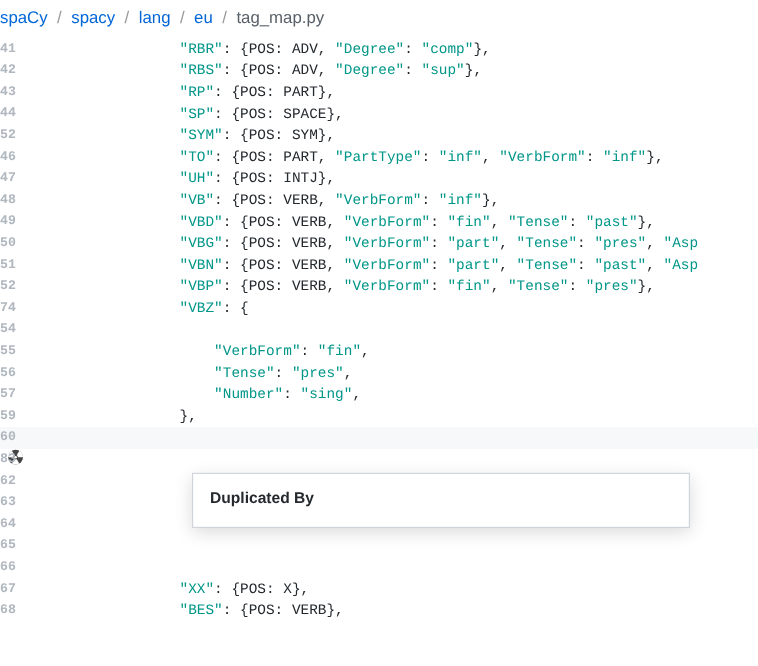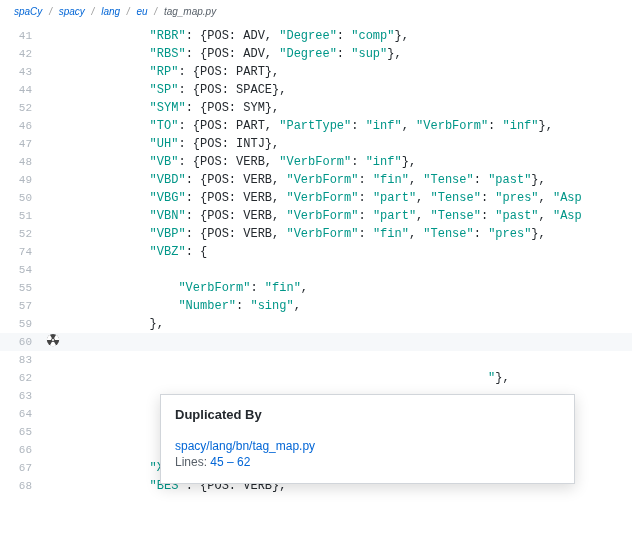--- a/index.html
+++ b/index.html
@@ -7,47 +7,47 @@
   font-family: -apple-system, BlinkMacSystemFont, "Segoe UI", Helvetica, Arial, sans-serif;
   background: #fff;
   color: #24292e;
   font-size: 14px;
   width: 632px;
   height: 555px;
   overflow: hidden;
   position: relative;
 }
 .breadcrumb {
-  padding: 6px 16px 10px 14px;
-  font-size: 10px;
+  padding: 6px 16px 10px 0;
+  font-size: 14px;
   color: #586069;
-  font-style: italic;
 }
 .breadcrumb a { color: #0366d6; text-decoration: none; }
 .breadcrumb .sep { color: #999; margin: 0 4px; }
 .code-area {
   font-family: "SFMono-Regular", Consolas, "Liberation Mono", Menlo, monospace;
   font-size: 12px;
   line-height: 18px;
   position: relative;
 }
 .code-line {
   display: flex;
   align-items: flex-start;
   height: 18px;
   white-space: pre;
 }
 .gutter-num {
   width: 40px;
-  text-align: right;
+  text-align: left;
   color: #b0b7bf;
   padding-right: 8px;
   font-size: 11px;
   user-select: none;
   flex-shrink: 0;
+  font-weight: bold;
 }
 .gutter-dup {
   width: 20px;
   flex-shrink: 0;
   position: relative;
 }
 .dup-marker {
   position: absolute;
   top: 0; bottom: 0;
   background: #888;
@@ -65,38 +65,38 @@
 .radiation-icon {
   width: 14px;
   height: 14px;
 }
 .code-content {
   flex: 1;
   padding-left: 6px;
   color: #24292e;
   overflow: hidden;
 }
-.code-line.highlighted { background: #f6f8fa; }
+.code-line.highlighted { background: #f6f8fa; flex-direction: column; }
 .code-line.highlighted .gutter-num { background: #f6f8fa; }
 .tok-str { color: #009688; }
 .tok-num { color: #009688; font-weight: normal; }
 .popup {
   position: absolute;
   left: 160px;
   top: 394px;
   width: 415px;
   background: #fff;
   border: 1px solid #d1d5da;
   box-shadow: 0 4px 14px rgba(0,0,0,0.15);
   padding: 12px 14px 14px 14px;
   font-family: -apple-system, BlinkMacSystemFont, "Segoe UI", Helvetica, Arial, sans-serif;
   font-size: 13px;
   z-index: 10;
 }
-.popup-title { font-weight: 600; margin-bottom: 16px; font-size: 13px; color: #24292e; }
+.popup-title { font-weight: 600; margin-bottom: 3px; font-size: 13px; color: #24292e; }
 .popup-item { margin-bottom: 10px; }
 .popup-item:last-child { margin-bottom: 0; }
 .popup-link { color: #0366d6; text-decoration: none; font-size: 12px; }
 .popup-lines { font-size: 12px; color: #586069; margin-top: 2px; }
 .popup-lines a { color: #0366d6; text-decoration: none; }
 </style>
 </head>
 <body>
 
 <div class="breadcrumb">
@@ -120,20 +120,21 @@
     <div class="code-line"><div class="gutter-num">46</div><div class="gutter-icon"></div><div class="gutter-dup"><div class="dup-marker dup-a"></div><div class="dup-marker dup-b"></div><div class="dup-marker dup-c"></div></div><div class="code-content">        <span class="tok-str">"TO"</span>: {POS: PART, <span class="tok-str">"PartType"</span>: <span class="tok-str">"inf"</span>, <span class="tok-str">"VerbForm"</span>: <span class="tok-str">"inf"</span>},</div></div>
     <div class="code-line"><div class="gutter-num">47</div><div class="gutter-icon"></div><div class="gutter-dup"><div class="dup-marker dup-a"></div><div class="dup-marker dup-b"></div><div class="dup-marker dup-c"></div></div><div class="code-content">        <span class="tok-str">"UH"</span>: {POS: INTJ},</div></div>
     <div class="code-line"><div class="gutter-num">48</div><div class="gutter-icon"></div><div class="gutter-dup"><div class="dup-marker dup-a"></div><div class="dup-marker dup-b"></div><div class="dup-marker dup-c"></div></div><div class="code-content">        <span class="tok-str">"VB"</span>: {POS: VERB, <span class="tok-str">"VerbForm"</span>: <span class="tok-str">"inf"</span>},</div></div>
     <div class="code-line"><div class="gutter-num">49</div><div class="gutter-icon"></div><div class="gutter-dup"><div class="dup-marker dup-a"></div><div class="dup-marker dup-b"></div><div class="dup-marker dup-c"></div></div><div class="code-content">        <span class="tok-str">"VBD"</span>: {POS: VERB, <span class="tok-str">"VerbForm"</span>: <span class="tok-str">"fin"</span>, <span class="tok-str">"Tense"</span>: <span class="tok-str">"past"</span>},</div></div>
     <div class="code-line"><div class="gutter-num">50</div><div class="gutter-icon"></div><div class="gutter-dup"><div class="dup-marker dup-a"></div><div class="dup-marker dup-b"></div><div class="dup-marker dup-c"></div></div><div class="code-content">        <span class="tok-str">"VBG"</span>: {POS: VERB, <span class="tok-str">"VerbForm"</span>: <span class="tok-str">"part"</span>, <span class="tok-str">"Tense"</span>: <span class="tok-str">"pres"</span>, <span class="tok-str">"Asp</span></div></div>
     <div class="code-line"><div class="gutter-num">51</div><div class="gutter-icon"></div><div class="gutter-dup"><div class="dup-marker dup-a"></div><div class="dup-marker dup-b"></div><div class="dup-marker dup-c"></div></div><div class="code-content">        <span class="tok-str">"VBN"</span>: {POS: VERB, <span class="tok-str">"VerbForm"</span>: <span class="tok-str">"part"</span>, <span class="tok-str">"Tense"</span>: <span class="tok-str">"past"</span>, <span class="tok-str">"Asp</span></div></div>
     <div class="code-line"><div class="gutter-num">52</div><div class="gutter-icon"></div><div class="gutter-dup"><div class="dup-marker dup-a"></div><div class="dup-marker dup-b"></div><div class="dup-marker dup-c"></div></div><div class="code-content">        <span class="tok-str">"VBP"</span>: {POS: VERB, <span class="tok-str">"VerbForm"</span>: <span class="tok-str">"fin"</span>, <span class="tok-str">"Tense"</span>: <span class="tok-str">"pres"</span>},</div></div>
     <div class="code-line"><div class="gutter-num">74</div><div class="gutter-icon"></div><div class="gutter-dup"><div class="dup-marker dup-a"></div><div class="dup-marker dup-b"></div><div class="dup-marker dup-c"></div></div><div class="code-content">        <span class="tok-str">"VBZ"</span>: {</div></div>
     <div class="code-line"><div class="gutter-num">54</div><div class="gutter-icon"></div><div class="gutter-dup"><div class="dup-marker dup-a"></div><div class="dup-marker dup-b"></div><div class="dup-marker dup-c"></div></div></div>
     <div class="code-line"><div class="gutter-num">55</div><div class="gutter-icon"></div><div class="gutter-dup"><div class="dup-marker dup-a"></div><div class="dup-marker dup-b"></div><div class="dup-marker dup-c"></div></div><div class="code-content">            <span class="tok-str">"VerbForm"</span>: <span class="tok-str">"fin"</span>,</div></div>
+    <div class="code-line"><div class="gutter-num">56</div><div class="gutter-icon"></div><div class="gutter-dup"><div class="dup-marker dup-a"></div><div class="dup-marker dup-b"></div><div class="dup-marker dup-c"></div></div><div class="code-content">            <span class="tok-str">"Tense"</span>: <span class="tok-str">"pres"</span>,</div></div>
     <div class="code-line"><div class="gutter-num">57</div><div class="gutter-icon"></div><div class="gutter-dup"><div class="dup-marker dup-a"></div><div class="dup-marker dup-b"></div><div class="dup-marker dup-c"></div></div><div class="code-content">            <span class="tok-str">"Number"</span>: <span class="tok-str">"sing"</span>,</div></div>
     <div class="code-line"><div class="gutter-num">59</div><div class="gutter-icon"></div><div class="gutter-dup"><div class="dup-marker dup-a"></div><div class="dup-marker dup-b"></div><div class="dup-marker dup-c"></div></div><div class="code-content">        },</div></div>
     <div class="code-line highlighted"><div class="gutter-num">60</div><div class="gutter-icon"><svg class="radiation-icon" viewBox="0 0 16 16">
           <circle cx="8" cy="8" r="7" fill="#444"></circle>
           <circle cx="8" cy="8" r="1.5" fill="#fff"></circle>
           <path d="M8 8 L8 1 A7 7 0 0 1 14.06 4.5 Z" fill="#fff" transform="rotate(30 8 8)"></path>
           <path d="M8 8 L8 1 A7 7 0 0 1 14.06 4.5 Z" fill="#fff" transform="rotate(150 8 8)"></path>
           <path d="M8 8 L8 1 A7 7 0 0 1 14.06 4.5 Z" fill="#fff" transform="rotate(270 8 8)"></path>
           <circle cx="8" cy="8" r="2.2" fill="#444"></circle>
           <circle cx="8" cy="8" r="1.2" fill="#fff"></circle>
@@ -143,19 +144,13 @@
     <div class="code-line"><div class="gutter-num">63</div><div class="gutter-icon"></div><div class="gutter-dup"><div class="dup-marker dup-a"></div><div class="dup-marker dup-b"></div><div class="dup-marker dup-c"></div></div><div class="code-content">        </div></div>
     <div class="code-line"><div class="gutter-num">64</div><div class="gutter-icon"></div><div class="gutter-dup"></div><div class="code-content">        </div></div>
     <div class="code-line"><div class="gutter-num">65</div><div class="gutter-icon"></div><div class="gutter-dup"></div><div class="code-content">        </div></div>
     <div class="code-line"><div class="gutter-num">66</div><div class="gutter-icon"></div><div class="gutter-dup"></div><div class="code-content">        </div></div>
     <div class="code-line"><div class="gutter-num">67</div><div class="gutter-icon"></div><div class="gutter-dup"></div><div class="code-content">        <span class="tok-str">"XX"</span>: {POS: X},</div></div>
     <div class="code-line"><div class="gutter-num">68</div><div class="gutter-icon"></div><div class="gutter-dup"></div><div class="code-content">        <span class="tok-str">"BES"</span>: {POS: VERB},</div></div>
   </div>
 
 <div class="popup">
   <div class="popup-title">Duplicated By</div>
-  <div class="popup-item">
-    <a href="#" class="popup-link">spacy/lang/bn/tag_map.py</a>
-    <div class="popup-lines">
-      <span>Lines: </span><a href="#">45 – 62</a>
-    </div>
-  </div>
 </div>
 
 </body></html>

